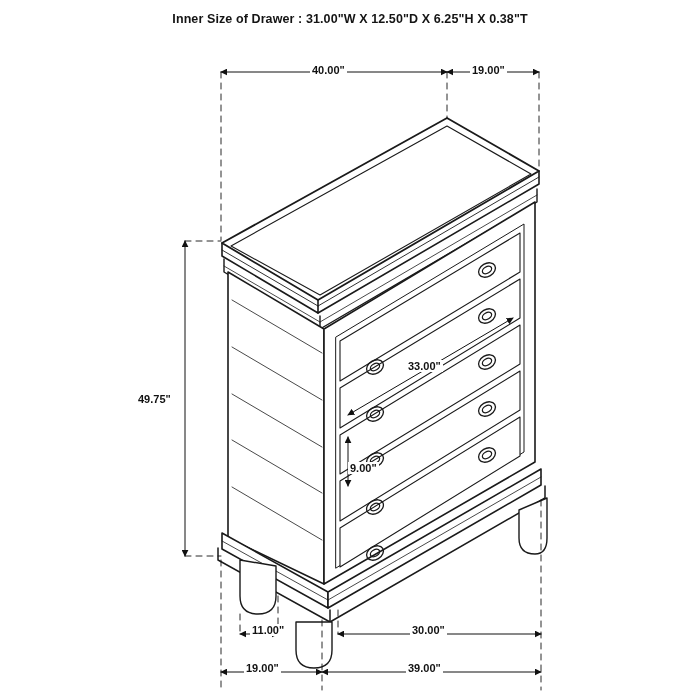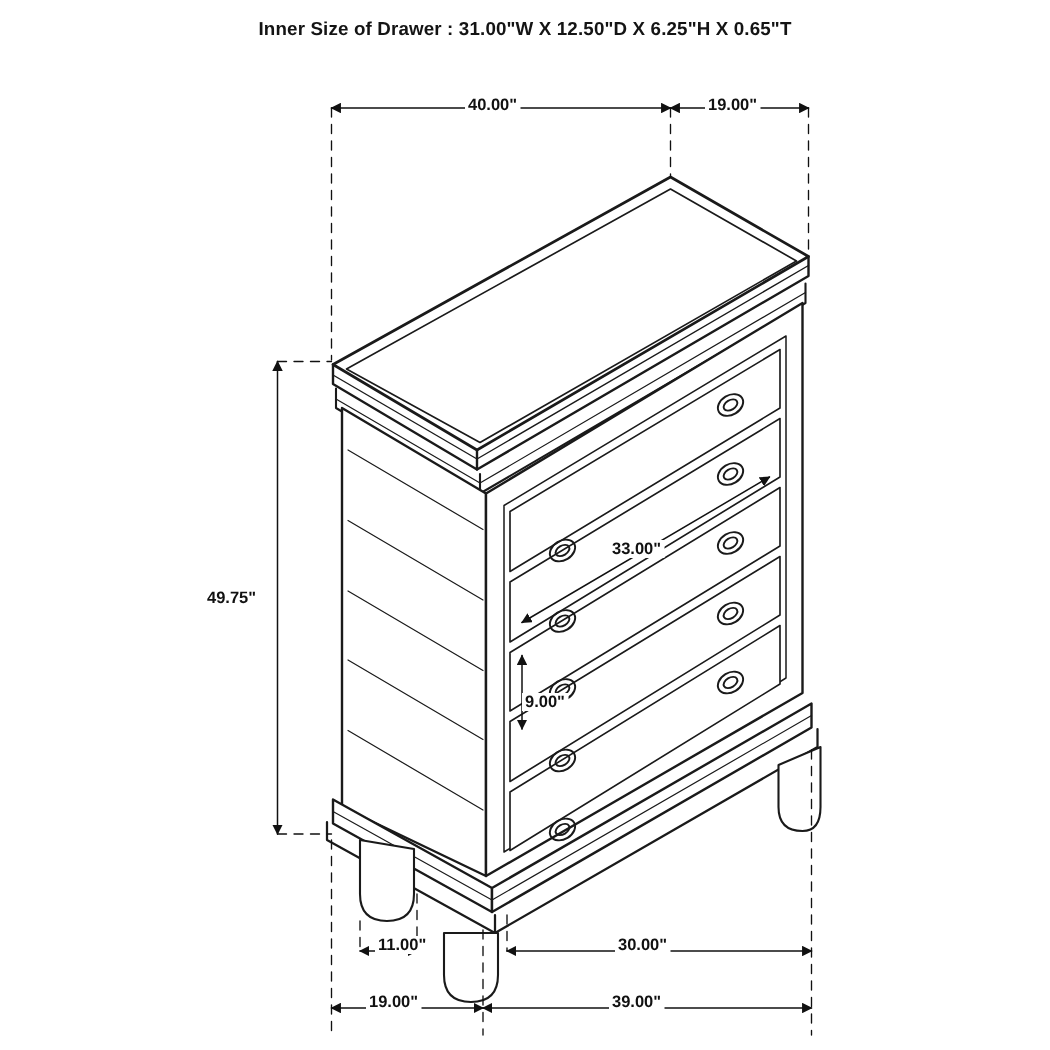--- a/index.html
+++ b/index.html
@@ -47,21 +47,21 @@
     padding: 0 2px;
     white-space: nowrap;
     line-height: 12px;
   }
 </style>
 </head>
 <body>
 
 <div id="page">
 
-  <div id="title">Inner Size of Drawer : 31.00"W X 12.50"D X 6.25"H X 0.65"T</div>
+  <div id="title">Inner Size of Drawer : 31.00"W X 12.50"D X 6.25"H X 0.38"T</div>
 
   <svg id="diagram" viewBox="0 0 700 700">
     <g fill="none" stroke="#1a1a1a" stroke-width="1.6" stroke-linejoin="round" stroke-linecap="round">
 
       <g>
         <polygon points="222,243 447,118 539,171 318,300" fill="#ffffff" stroke="#1a1a1a" stroke-width="1.8"></polygon>
         <polygon points="231,246 447,126 531,174 320,295" fill="#ffffff" stroke="#1a1a1a" stroke-width="1.1"></polygon>
       </g>
 
       <g>

